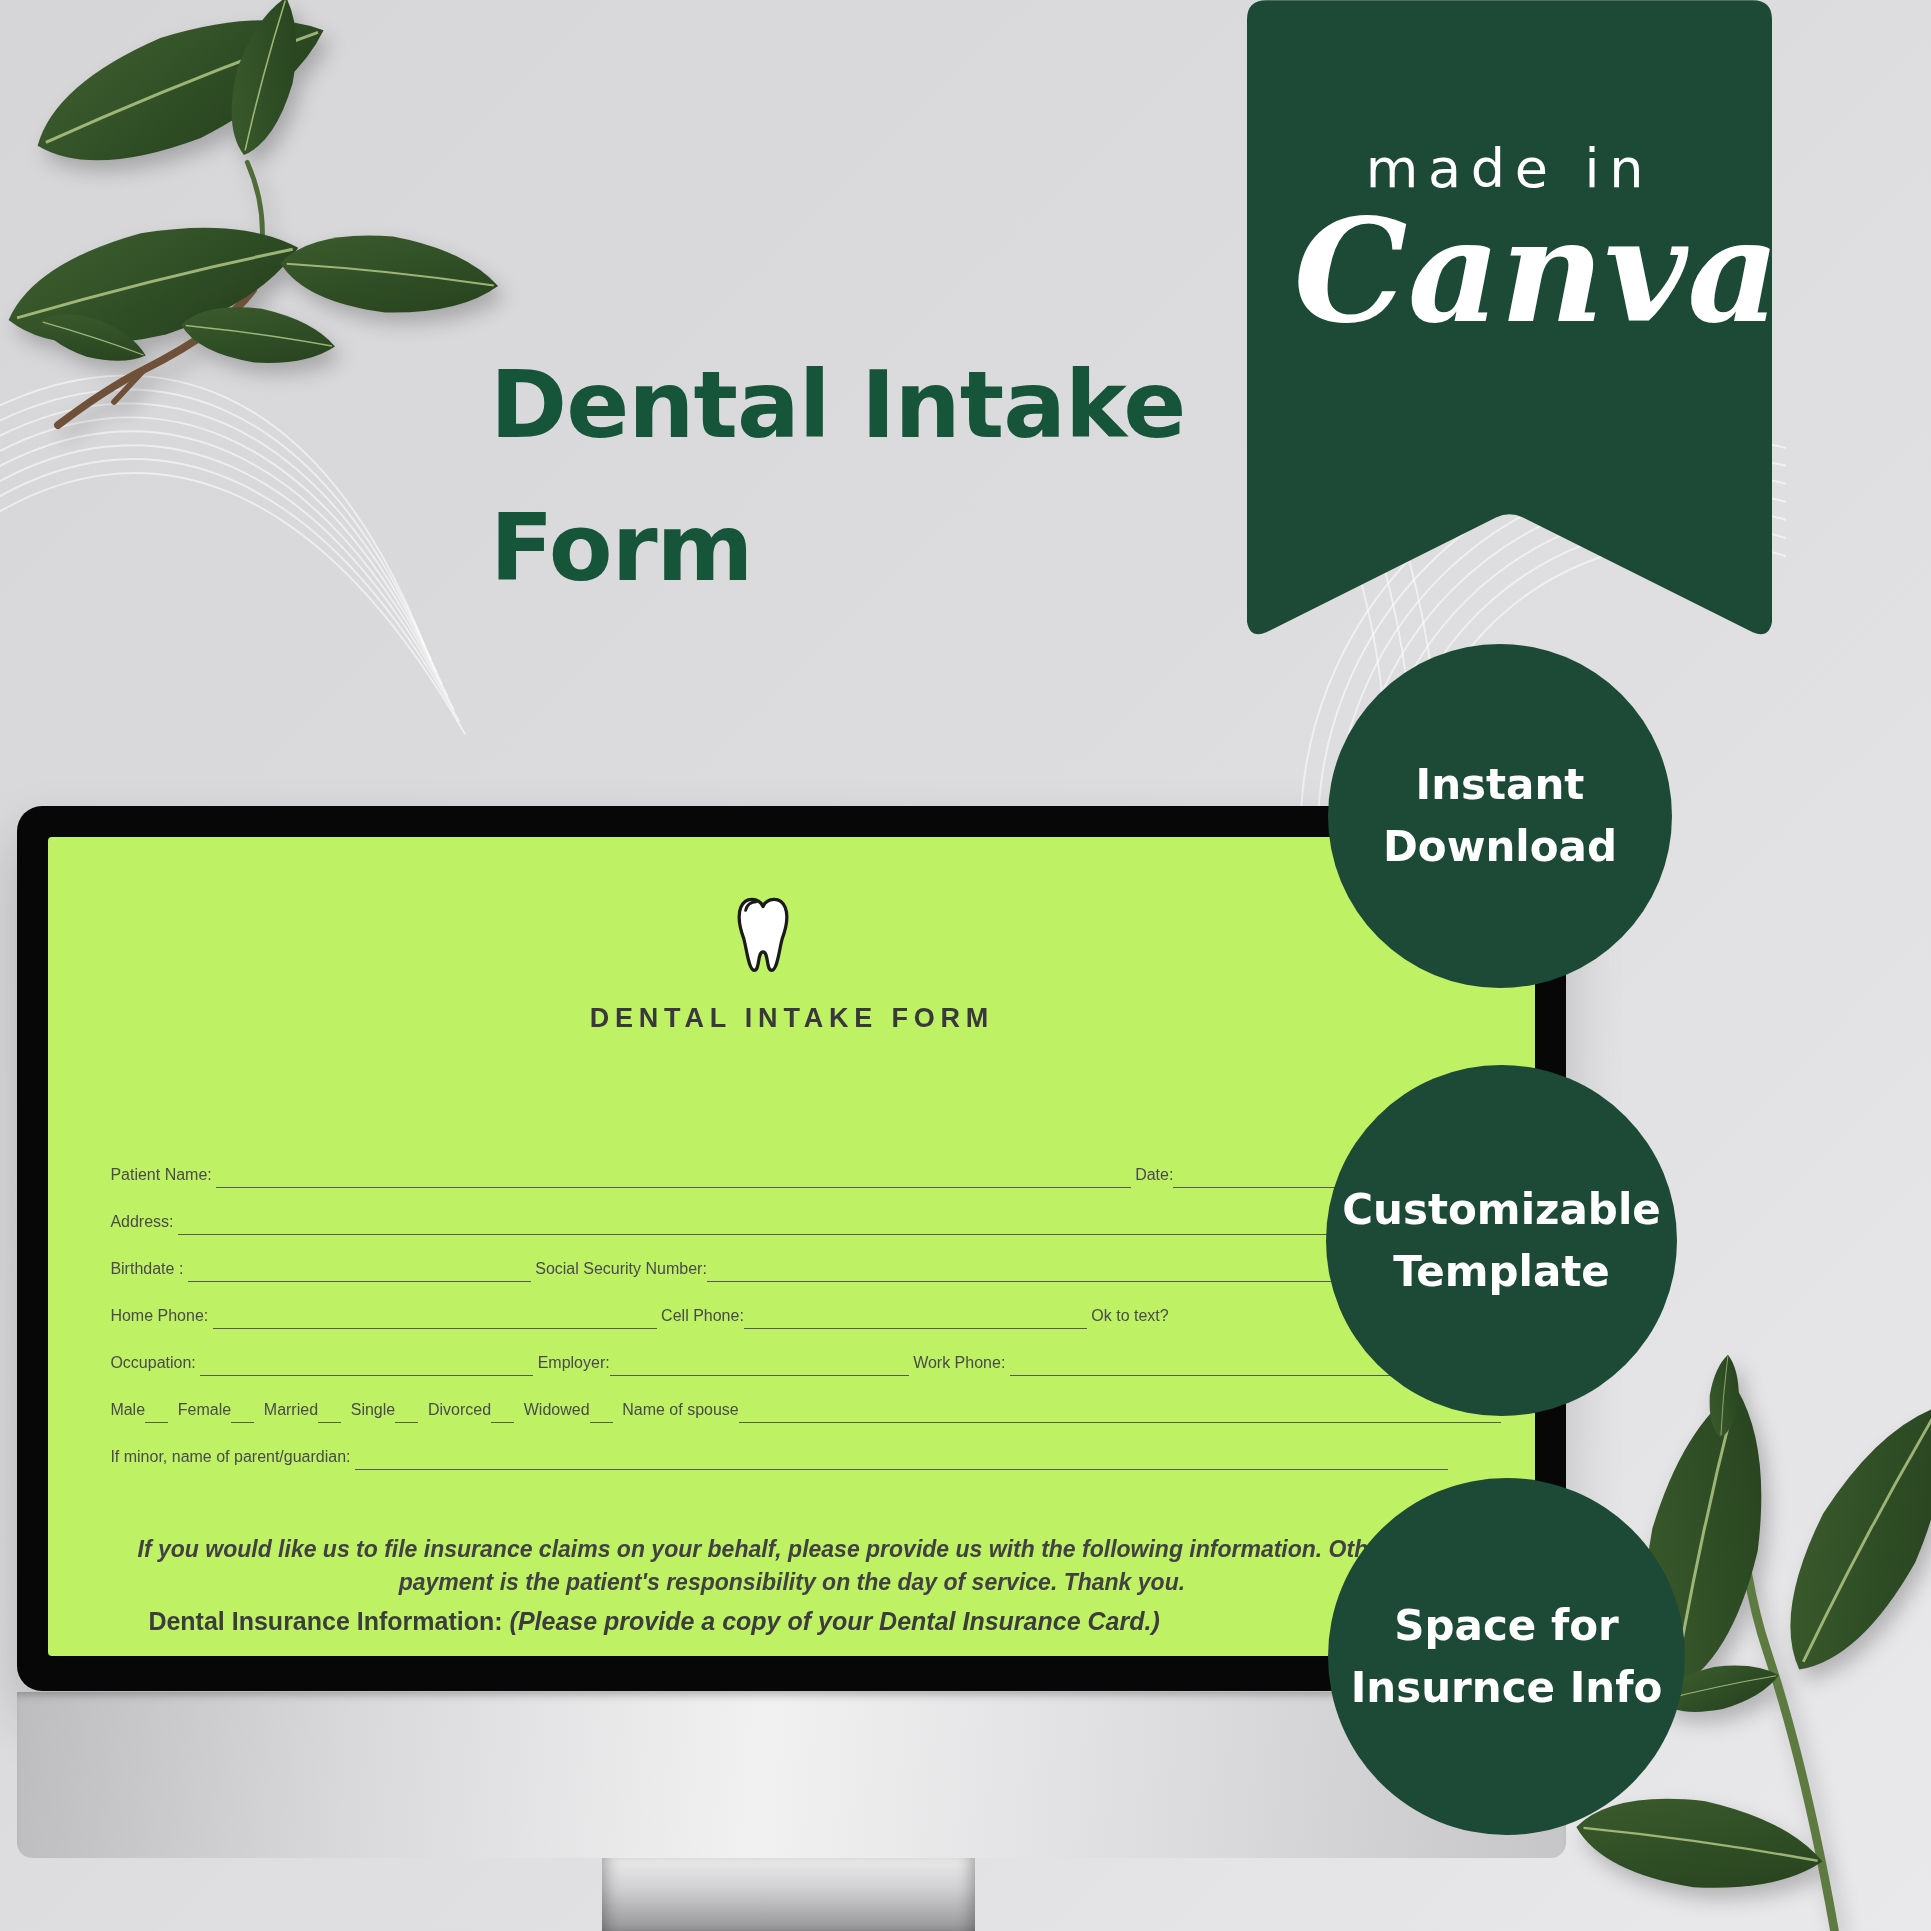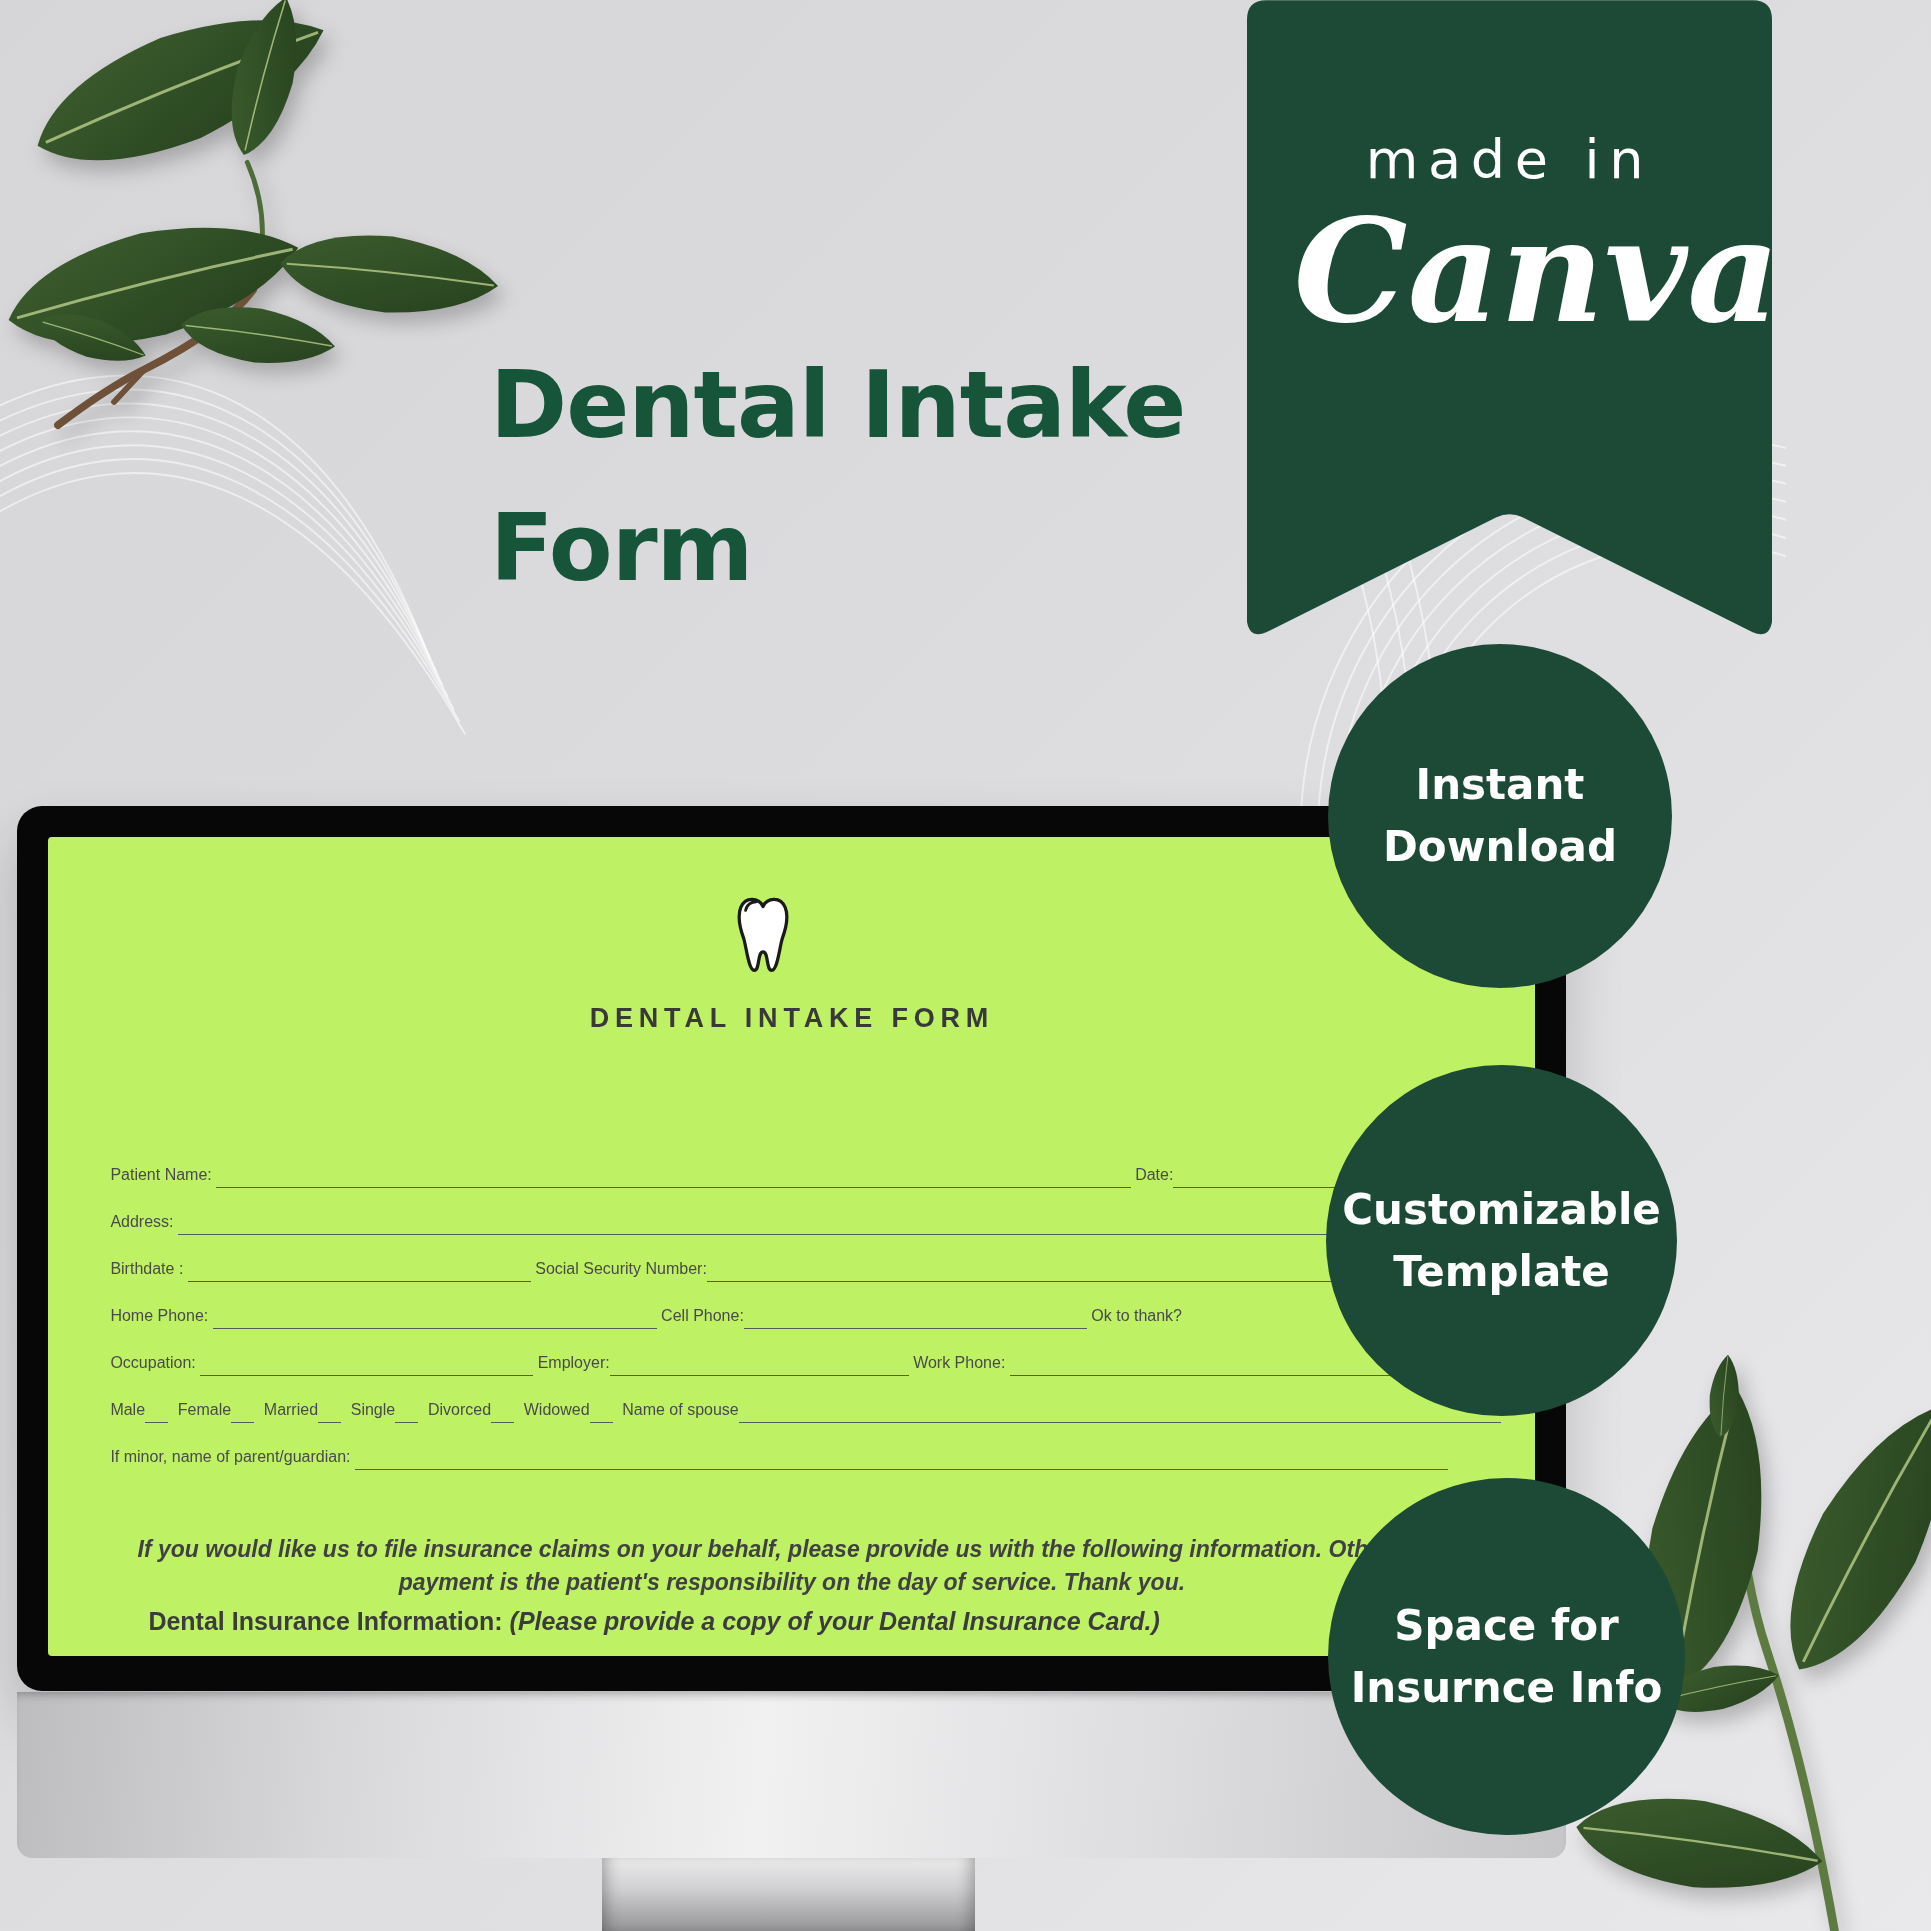--- a/index.html
+++ b/index.html
@@ -15,21 +15,21 @@
   .big-title{
     position:absolute;left:490px;top:334px;
     font-family:"DejaVu Sans","Liberation Sans",sans-serif;
     font-weight:700;font-size:93px;line-height:143px;letter-spacing:-1px;
     color:var(--title-green);
   }
   
   .ribbon{position:absolute;left:1247px;top:0;width:525px;height:649px;}
   .ribbon svg{position:absolute;left:0;top:0;}
   .ribbon .made-in{
-    position:absolute;left:0;top:128px;width:100%;text-align:center;
+    position:absolute;left:0;top:137px;width:100%;text-align:center;
     color:#fff;font-family:"DejaVu Sans","Liberation Sans",sans-serif;
     font-weight:400;font-size:54px;letter-spacing:9.7px;
   }
   .ribbon .brand{
     position:absolute;left:8px;top:189px;width:100%;text-align:right;
     color:#fff;font-family:"DejaVu Serif","Liberation Serif",serif;
     font-style:italic;font-weight:700;font-size:143px;line-height:164px;
   }
   
   .fcircle{
@@ -129,21 +129,21 @@
     <div class="screen">
       <svg class="tooth" width="62" height="85" viewBox="0 0 64 88">
         <path d="M32 14 C28 5, 14 3, 9 15 C5 25, 8 36, 12 47 C15 57, 17 80, 23 80 C29 80, 26 61, 32 61 C38 61, 35 80, 41 80 C47 80, 49 57, 52 47 C56 36, 59 25, 55 15 C50 3, 36 5, 32 14 Z" fill="#ffffff" stroke="#1b1b1b" stroke-width="3.4" stroke-linejoin="round"></path>
         <path d="M14 18 C15 12, 20 9, 25 9" fill="none" stroke="#1b1b1b" stroke-width="3" stroke-linecap="round"></path>
       </svg>
       <div class="form-heading">DENTAL INTAKE FORM</div>
       <div class="rows" id="form-rows">
           <div class="frow"><span>Patient Name: </span><span class="fl grow"></span><span> Date:</span><span class="fl" style="width: 328px;"></span></div>
           <div class="frow"><span>Address: </span><span class="fl grow"></span></div>
           <div class="frow"><span>Birthdate : </span><span class="fl" style="width: 343px;"></span><span> Social Security Number:</span><span class="fl grow"></span></div>
-          <div class="frow"><span>Home Phone: </span><span class="fl" style="width: 444px;"></span><span> Cell Phone:</span><span class="fl" style="width: 343px;"></span><span> Ok to thank?</span></div>
+          <div class="frow"><span>Home Phone: </span><span class="fl" style="width: 444px;"></span><span> Cell Phone:</span><span class="fl" style="width: 343px;"></span><span> Ok to text?</span></div>
           <div class="frow"><span>Occupation: </span><span class="fl" style="width: 333px;"></span><span> Employer:</span><span class="fl" style="width: 299px;"></span><span> Work Phone: </span><span class="fl grow"></span></div>
           <div class="frow"><span>Male</span><span class="fl" style="width: 23px;"></span><span class="fsp" style="width: 9.7px;"></span><span>Female</span><span class="fl" style="width: 23px;"></span><span class="fsp" style="width: 9.7px;"></span><span>Married</span><span class="fl" style="width: 23px;"></span><span class="fsp" style="width: 9.7px;"></span><span>Single</span><span class="fl" style="width: 23px;"></span><span class="fsp" style="width: 9.7px;"></span><span>Divorced</span><span class="fl" style="width: 23px;"></span><span class="fsp" style="width: 9.7px;"></span><span>Widowed</span><span class="fl" style="width: 23px;"></span><span class="fsp" style="width: 9.7px;"></span><span>Name of spouse</span><span class="fl grow"></span></div>
           <div class="frow"><span>If minor, name of parent/guardian: </span><span class="fl grow"></span><span class="fsp" style="width: 53px;"></span></div>
         </div>
       <div class="note note1">If you would like us to file insurance claims on your behalf, please provide us with the following information.  Otherwise,</div>
       <div class="note note2">payment is the patient's responsibility on the day of service.  Thank you.</div>
       <div class="insurance"><span class="ib">Dental Insurance Information:</span><span> </span><span class="ii">(Please provide a copy of your Dental Insurance Card.)</span></div>
     </div>
   </div>
   <div class="chin"></div>

